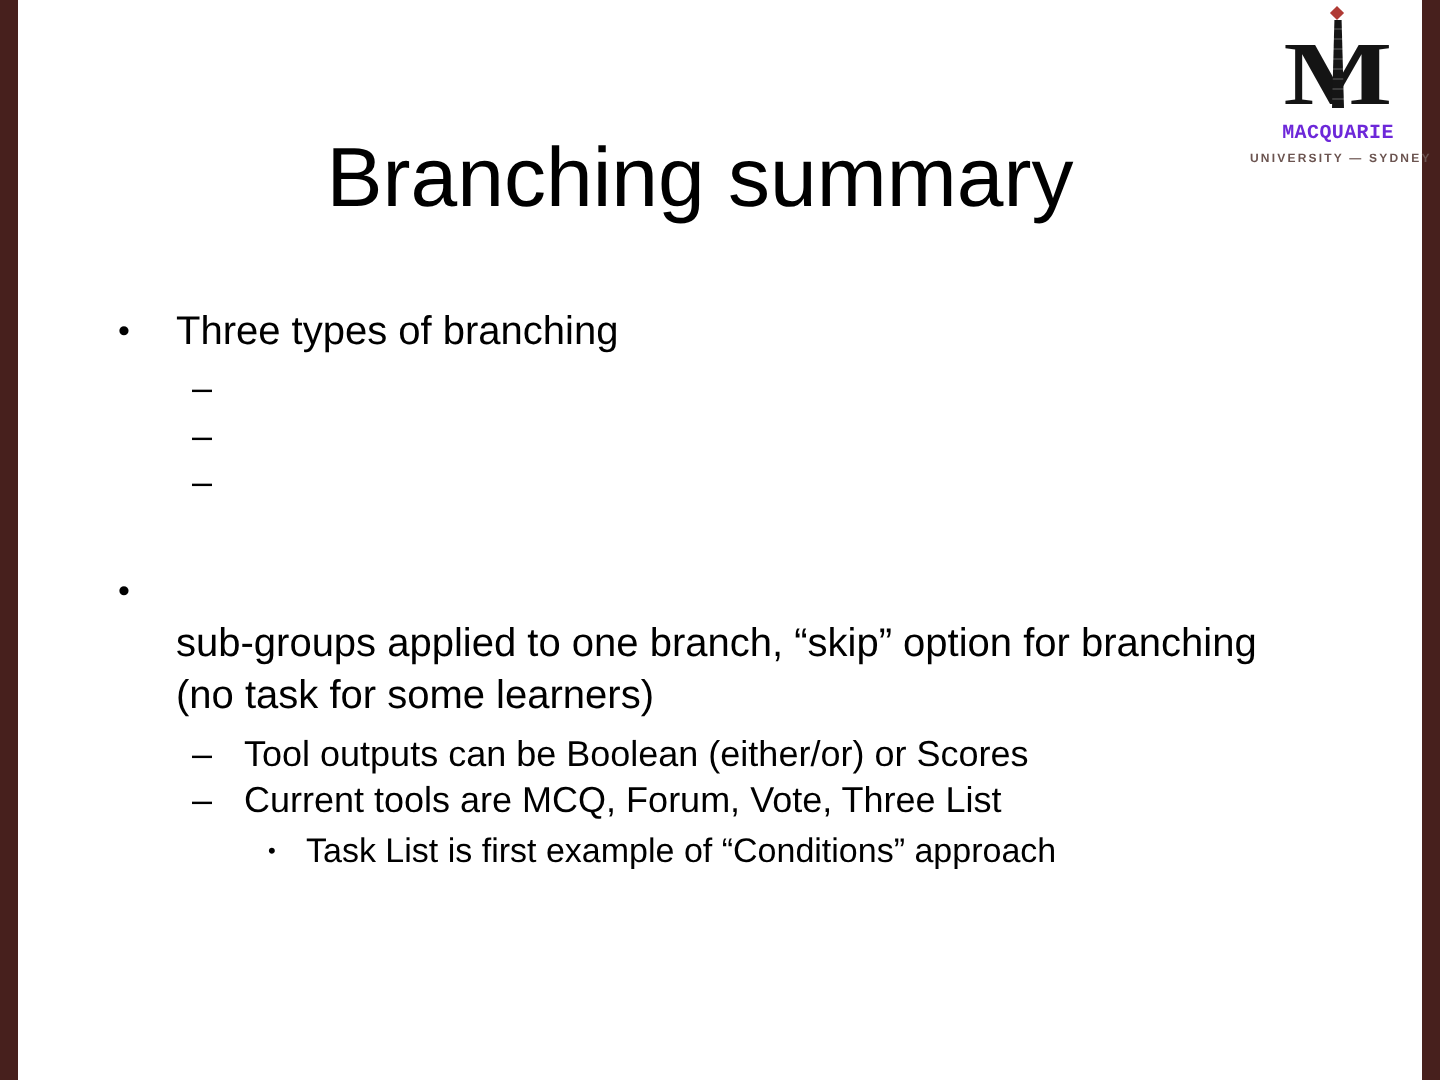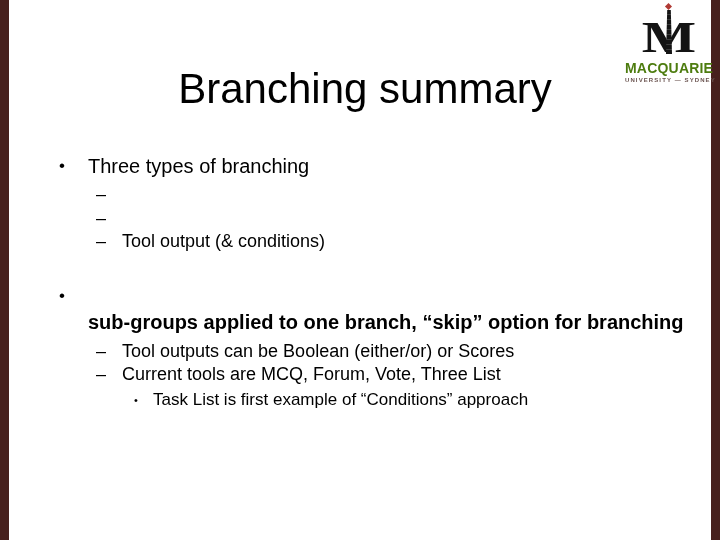--- a/index.html
+++ b/index.html
@@ -7,21 +7,21 @@
     width:720px;height:540px;position:relative;overflow:hidden;
     background:#ffffff;
     font-family:"Liberation Sans", sans-serif;
     color:#000000;
   }
   .edge-bar{position:absolute;top:0;height:540px;background:#47201d;}
   .edge-bar.left{left:0;width:9px;}
   .edge-bar.right{right:0;width:9px;}
 
   .slide-title{
-    position:absolute;top:66px;left:15px;width:700px;
+    position:absolute;top:66px;left:0;width:700px;
     text-align:center;
     font-size:42px;line-height:46px;font-weight:400;
     color:#000;white-space:nowrap;
   }
 
   
   .logo{position:absolute;top:2px;right:7px;width:88px;height:84px;}
   .logo-light{
     position:absolute;top:2px;left:41px;width:5px;height:5px;
     background:#b03a34;transform:rotate(45deg);
@@ -32,38 +32,38 @@
     clip-path:polygon(32% 0,68% 0,80% 100%,20% 100%);
   }
   .logo-m{
     position:absolute;top:13px;left:0;width:88px;text-align:center;z-index:1;
     font-family:"Liberation Serif", serif;font-weight:bold;
     font-size:45px;line-height:1;color:#141414;
     transform:scaleX(1.28);transform-origin:center;
   }
   .logo-wordmark{
     position:absolute;top:58px;left:0;width:88px;text-align:center;
-    font-family:Liberation Sans, sans-serif;font-weight:bold;
-    font-size:14px;line-height:16px;color:#4d7c0f;
+    font-family:Liberation Mono, monospace;font-weight:bold;
+    font-size:10px;line-height:16px;color:#6d28d9;
     white-space:nowrap;letter-spacing:0.2px;
   }
   .logo-tagline{
     position:absolute;top:75px;left:0;width:88px;text-align:center;
     font-size:6px;line-height:7px;letter-spacing:1.1px;
     color:#6b5450;white-space:nowrap;font-weight:bold;
   }
 
   
   .content{position:absolute;left:0;top:153px;width:690px;}
   .row{display:flex;align-items:flex-start;white-space:nowrap;}
   .row .glyph{flex:0 0 auto;text-align:left;}
 
   .l1{font-size:20px;line-height:26px;padding-left:59px;}
   .l1 .glyph{width:29px;font-size:17px;}
-  .l1.wrapline{padding-left:88px;font-weight:bold;}
+  .l1.wrapline{padding-left:88px;}
 
   .l2{font-size:18px;line-height:23.5px;padding-left:96px;}
   .l2 .glyph{width:26px;}
 
   .l3{font-size:17px;line-height:24px;padding-left:134px;}
   .l3 .glyph{width:19px;font-size:11px;line-height:24px;}
 
   .sub-list1{margin-top:4px;}
   .block2{margin-top:29px;}
   .sub-list2{margin-top:5px;}
@@ -93,30 +93,32 @@
   </div>
   <div class="sub-list1">
     <div class="row l2">
       <span class="glyph">–</span>
     </div>
     <div class="row l2">
       <span class="glyph">–</span>
     </div>
     <div class="row l2">
       <span class="glyph">–</span>
-      <span>Tool output (&amp; conditions)</span>
     </div>
   </div>
 
   <div class="block2">
     <div class="row l1">
       <span class="glyph">•</span>
     </div>
     <div class="row l1 wrapline">
       <span>sub-groups applied to one branch, “skip” option for branching</span>
+    </div>
+    <div class="row l1 wrapline">
+      <span>(no task for some learners)</span>
     </div>
 
     <div class="sub-list2">
       <div class="row l2">
         <span class="glyph">–</span>
         <span>Tool outputs can be Boolean (either/or) or Scores</span>
       </div>
       <div class="row l2">
         <span class="glyph">–</span>
         <span>Current tools are MCQ, Forum, Vote, Three List</span>

